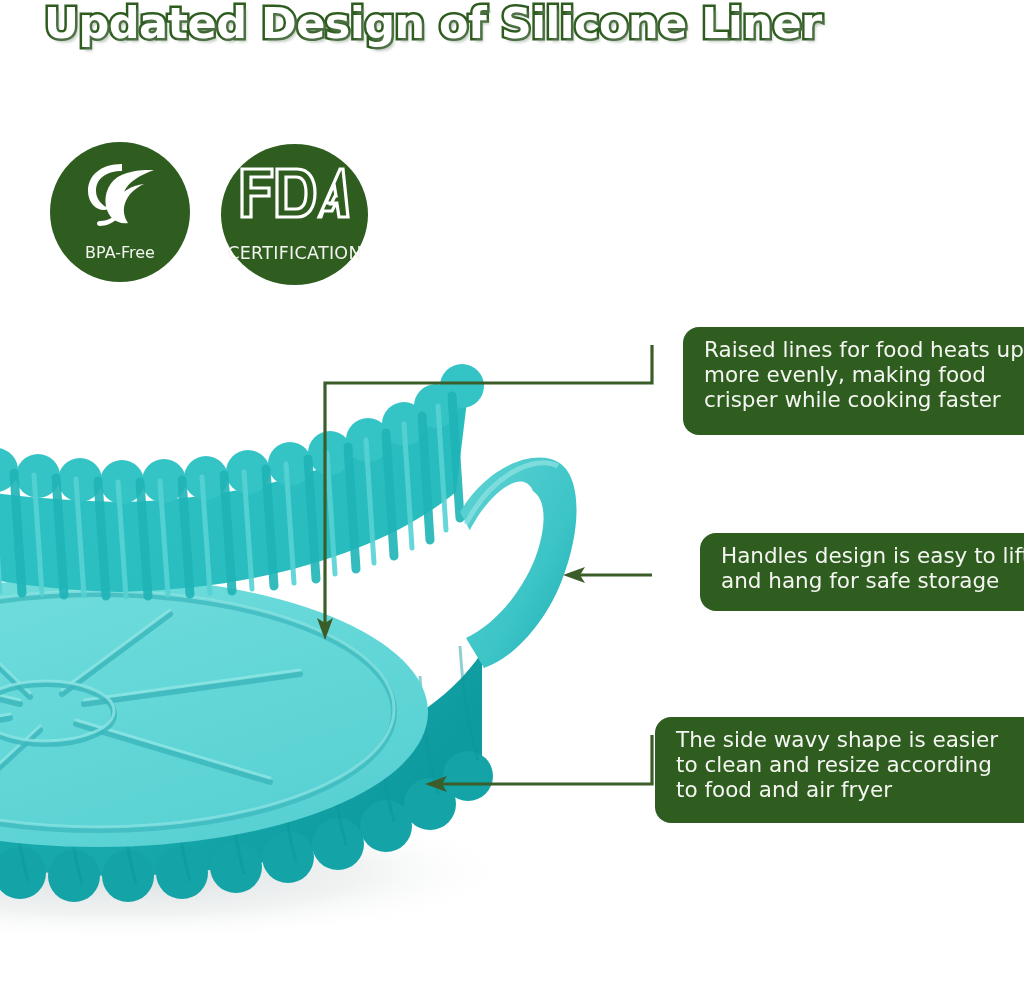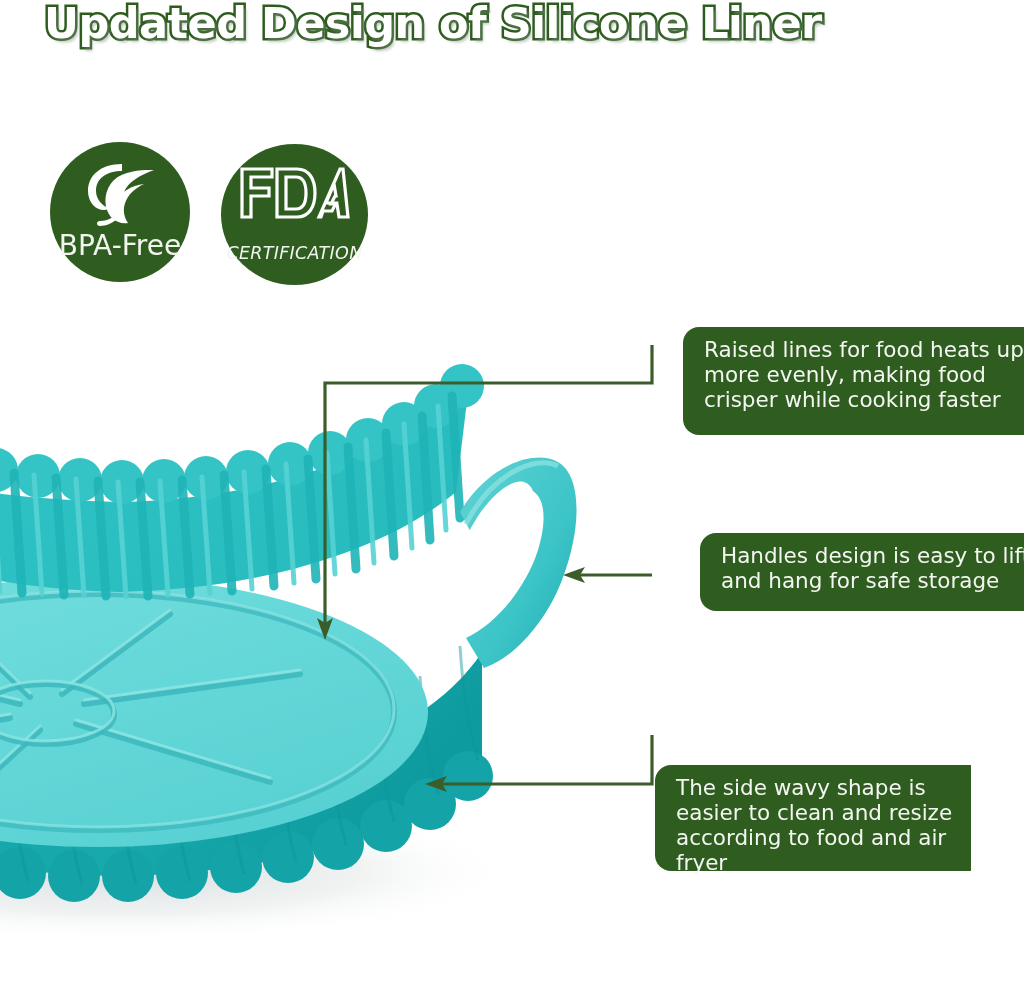--- a/index.html
+++ b/index.html
@@ -45,22 +45,22 @@
   #badge-bpa { left: 50px;  top: 142px; width: 140px; height: 140px; }
   #badge-fda { left: 221px; top: 144px; width: 147px; height: 141px; }
 
   .badge-label {
     position: absolute;
     left: 0; right: 0;
     text-align: center;
     color: #f2f4ef;
     font-family: "DejaVu Sans", sans-serif;
   }
-  #badge-bpa .badge-label { bottom: 20px; font-size: 28px; }
-  #badge-fda .badge-label { bottom: 22px; font-size: 17.5px; letter-spacing: .3px; font-style: italic; }
+  #badge-bpa .badge-label { bottom: 20px; font-size: 16px; }
+  #badge-fda .badge-label { bottom: 22px; font-size: 17.5px; letter-spacing: .3px; }
 
   .badge-mark {
     position: absolute;
     left: 50%;
     transform: translateX(-50%);
   }
   #leaf-icon  { top: 20px; width: 76px; height: 66px; }
   #fda-icon   { top: 22px; width: 112px; height: 54px; }
 
   
@@ -72,21 +72,21 @@
     box-sizing: border-box;
     color: #f4f6f1;
     font-family: "DejaVu Sans", sans-serif;
     font-size: 21.5px;
     line-height: 1.16;
     padding: 11px 14px 11px 21px;
     white-space: pre-line;
   }
   #callout-1 { left: 655px; top: 327px; width: 369px; height: 108px; margin-left: 28px; }
   #callout-2 { left: 655px; top: 533px; width: 369px; height: 78px; margin-left: 45px; }
-  #callout-3 { left: 655px; top: 717px; width: 316px; height: 106px; margin-top: 48px; }
+  #callout-3 { left: 655px; top: 717px; width: 369px; height: 106px; }
 
   
   #leaders {
     position: absolute;
     left: 0; top: 0;
     width: 1024px; height: 988px;
     pointer-events: none;
   }
 
   

